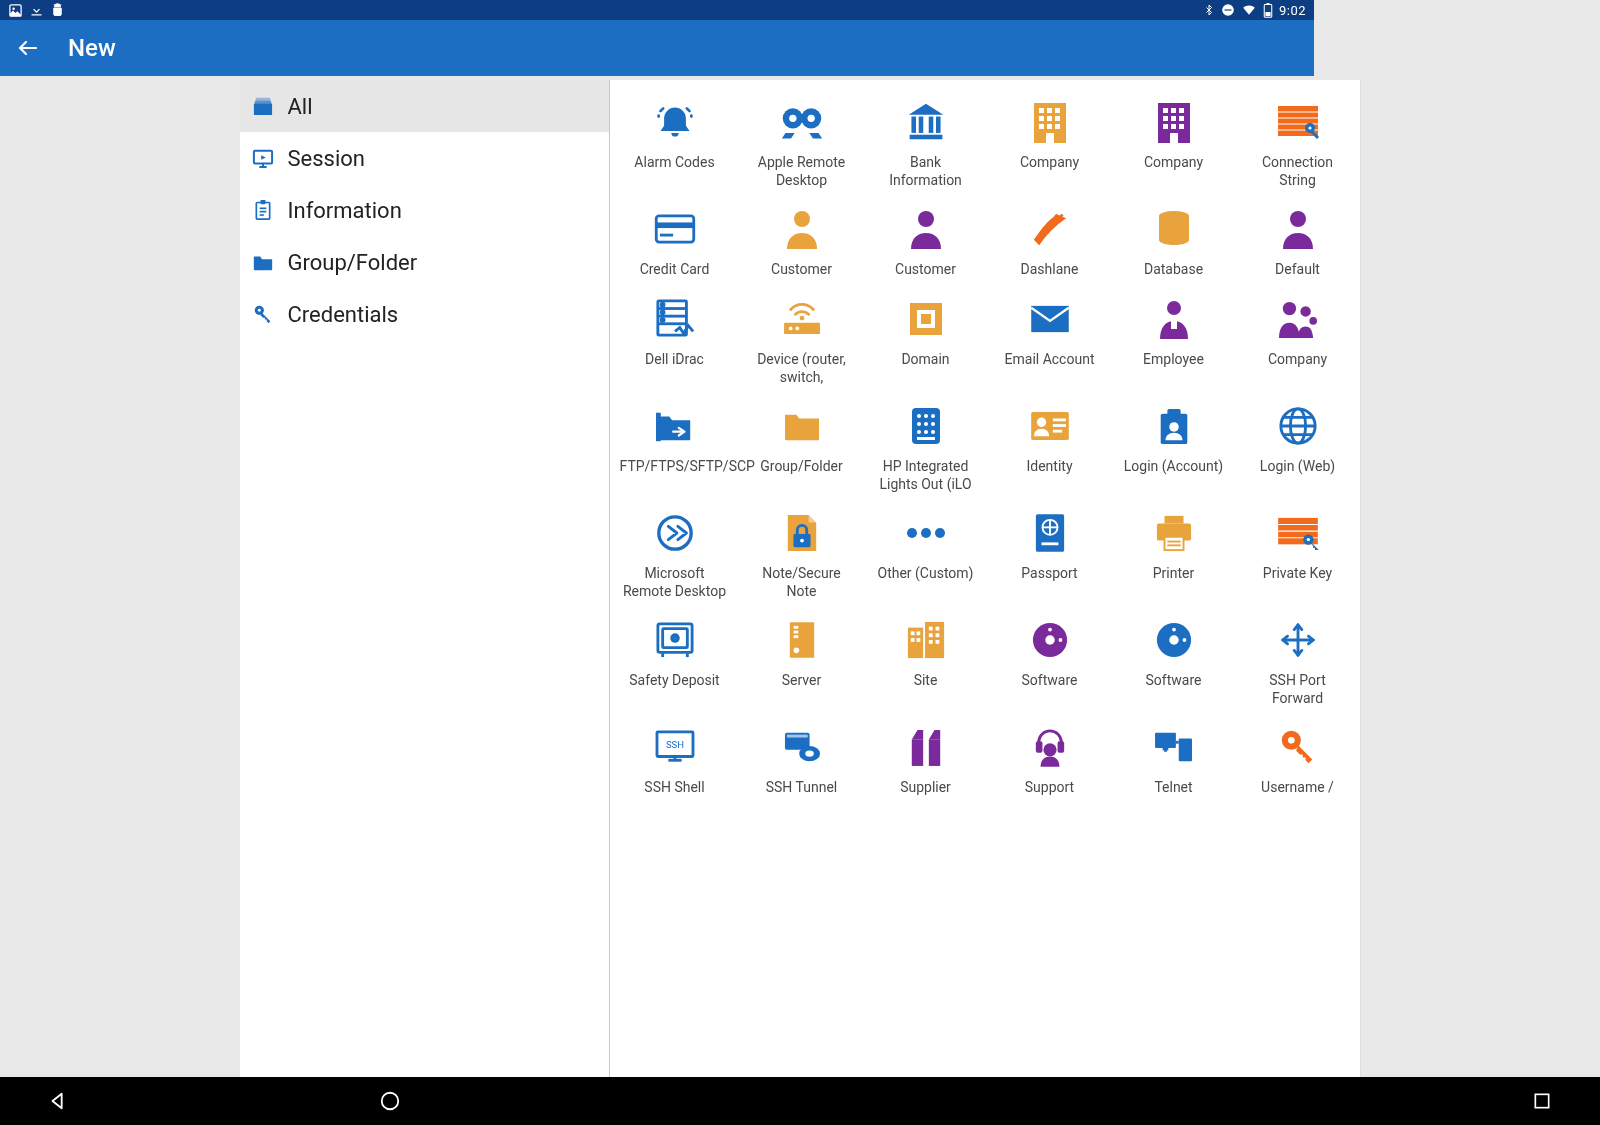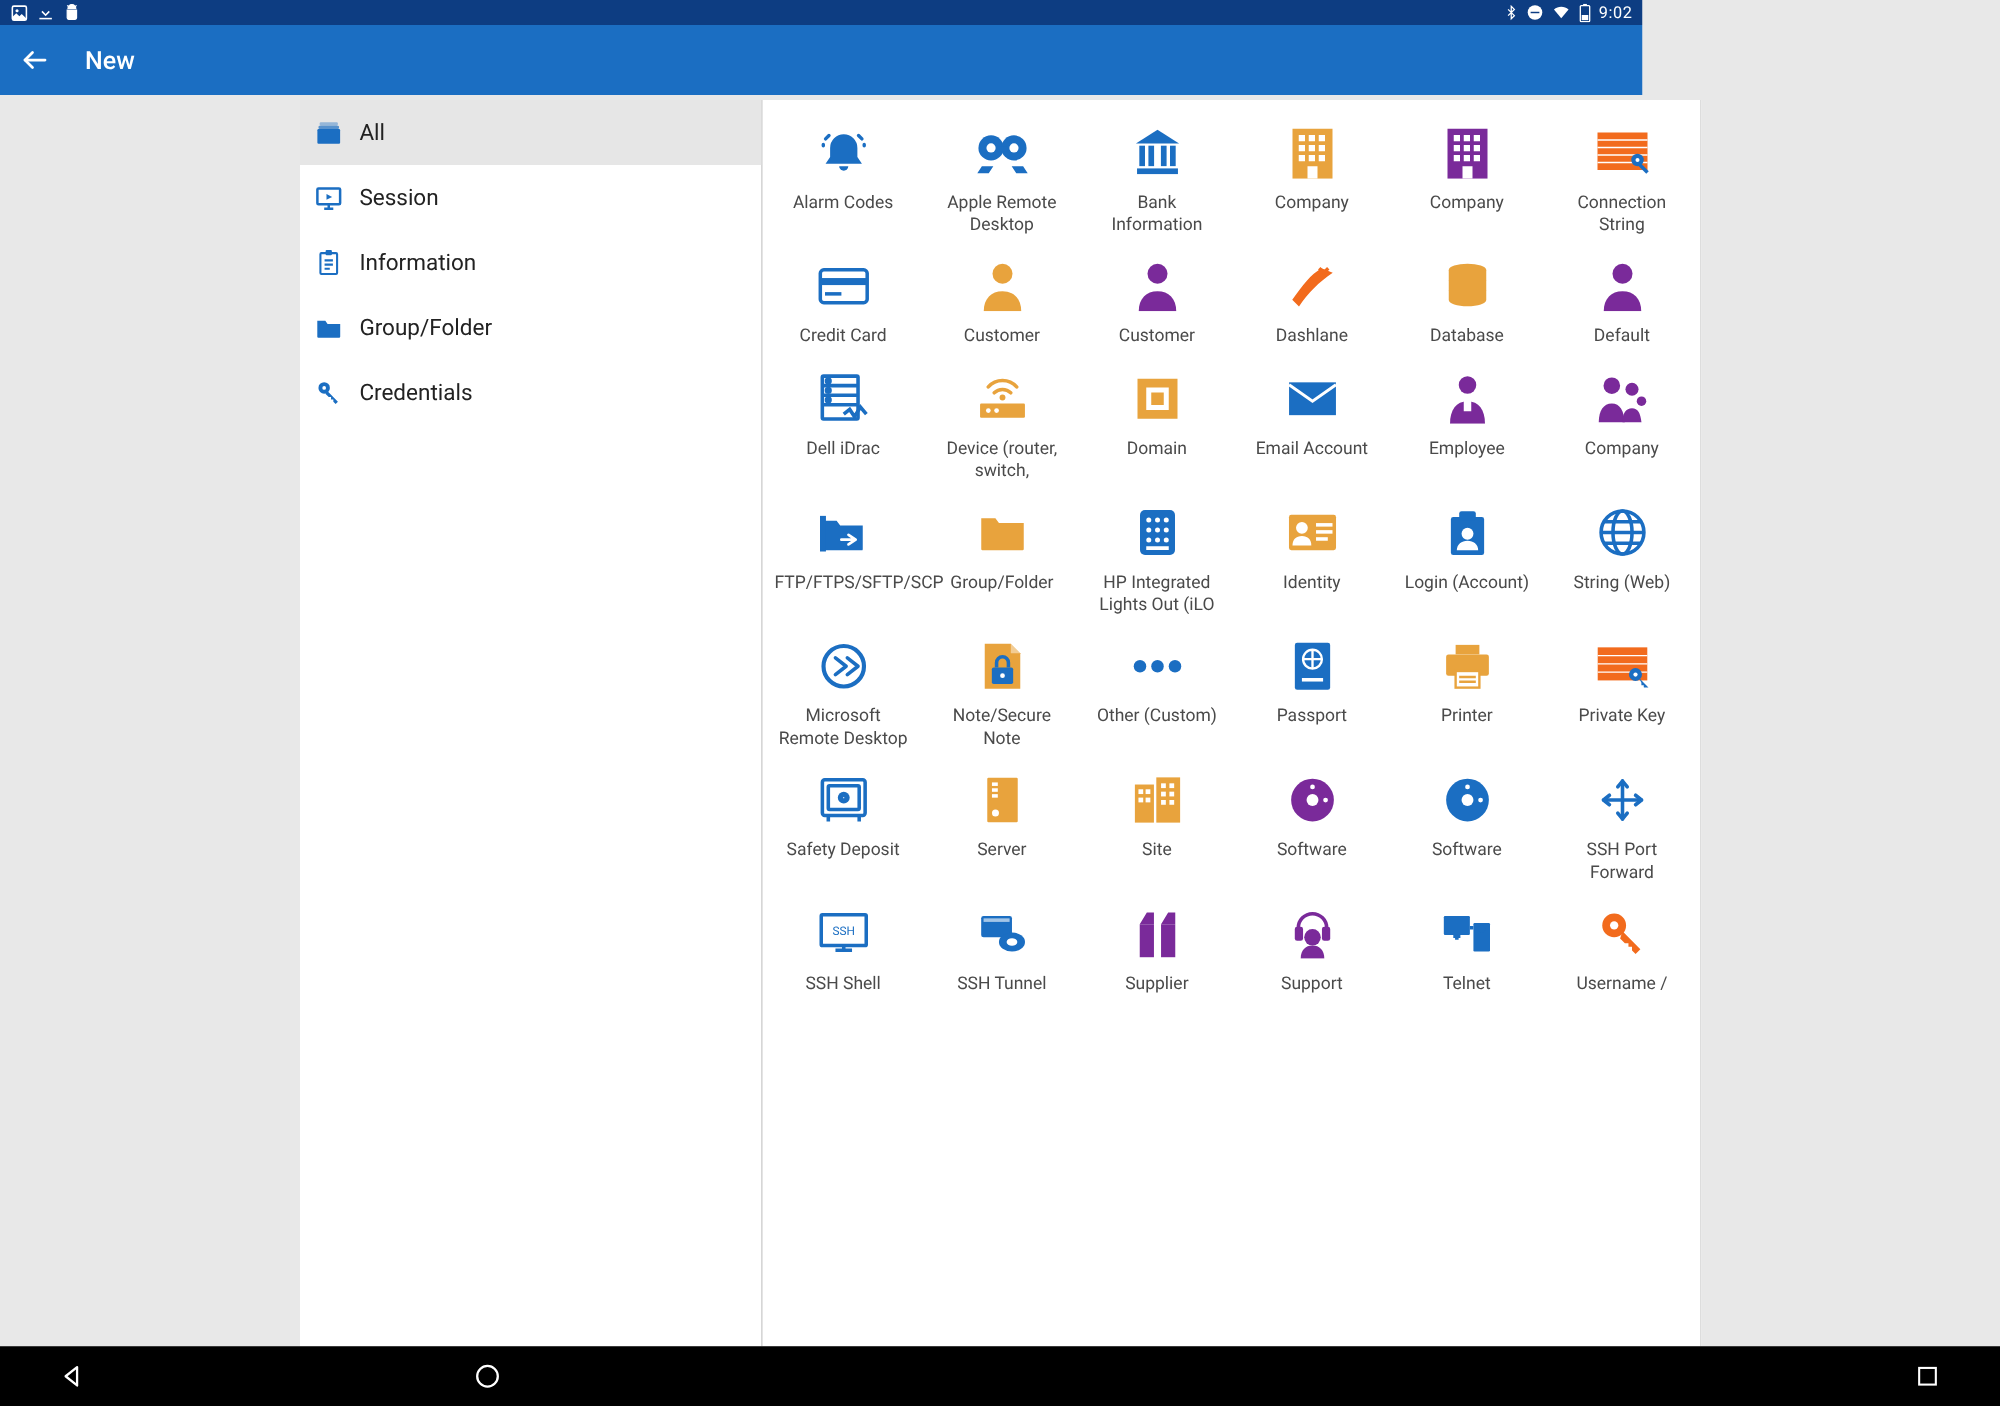--- a/index.html
+++ b/index.html
@@ -22,21 +22,21 @@
   
   .app-bar {
     height: 56px;
     background: #1b6ec2;
     display: flex;
     align-items: center;
     color: #fff;
     padding: 0 16px;
   }
   .app-bar .back { width: 24px; height: 24px; margin-right: 28px; cursor: pointer; }
-  .app-bar .title { font-size: 20px; font-weight: 500; }
+  .app-bar .title { font-size: 24px; font-weight: 500; }
 
   
   .workspace {
     position: absolute;
     top: 80px; bottom: 48px; left: 0; right: 0;
     display: flex;
     justify-content: center;
   }
   .panel {
     width: 1121px;
@@ -50,21 +50,21 @@
   .sidebar {
     width: 370px;
     border-right: 1px solid #c9c9c9;
     background: #fff;
   }
   .sidebar-item {
     height: 52px;
     display: flex;
     align-items: center;
     padding: 0 12px;
-    font-size: 18px;
+    font-size: 22px;
     color: #222;
     cursor: pointer;
     gap: 14px;
   }
   .sidebar-item.selected { background: #e6e6e6; }
   .sidebar-item .side-icon { width: 22px; height: 22px; display: flex; align-items: center; justify-content: center; }
 
   
   .grid-wrap {
     flex: 1;
@@ -515,21 +515,21 @@
           </div>
           <div class="tile">
             <div class="tile-icon">
               <svg width="40" height="40" viewBox="0 0 42 42" fill="none" stroke="#1b6ec2" stroke-width="3">
                 <circle cx="21" cy="21" r="18"></circle>
                 <ellipse cx="21" cy="21" rx="8" ry="18"></ellipse>
                 <line x1="3" y1="21" x2="39" y2="21"></line>
                 <path d="M6 12h30M6 30h30"></path>
               </svg>
             </div>
-            <div class="tile-label">String (Web)</div>
+            <div class="tile-label">Login (Web)</div>
           </div>
           <div class="tile">
             <div class="tile-icon">
               <svg width="40" height="40" viewBox="0 0 42 42" fill="none" stroke="#1b6ec2" stroke-width="3.5">
                 <circle cx="21" cy="21" r="17"></circle>
                 <path d="M14 14l9 7-9 7M24 14l9 7-9 7" stroke="#1b6ec2" stroke-width="3" stroke-linecap="round" stroke-linejoin="round"></path>
               </svg>
             </div>
             <div class="tile-label">Microsoft Remote Desktop</div>
           </div>

